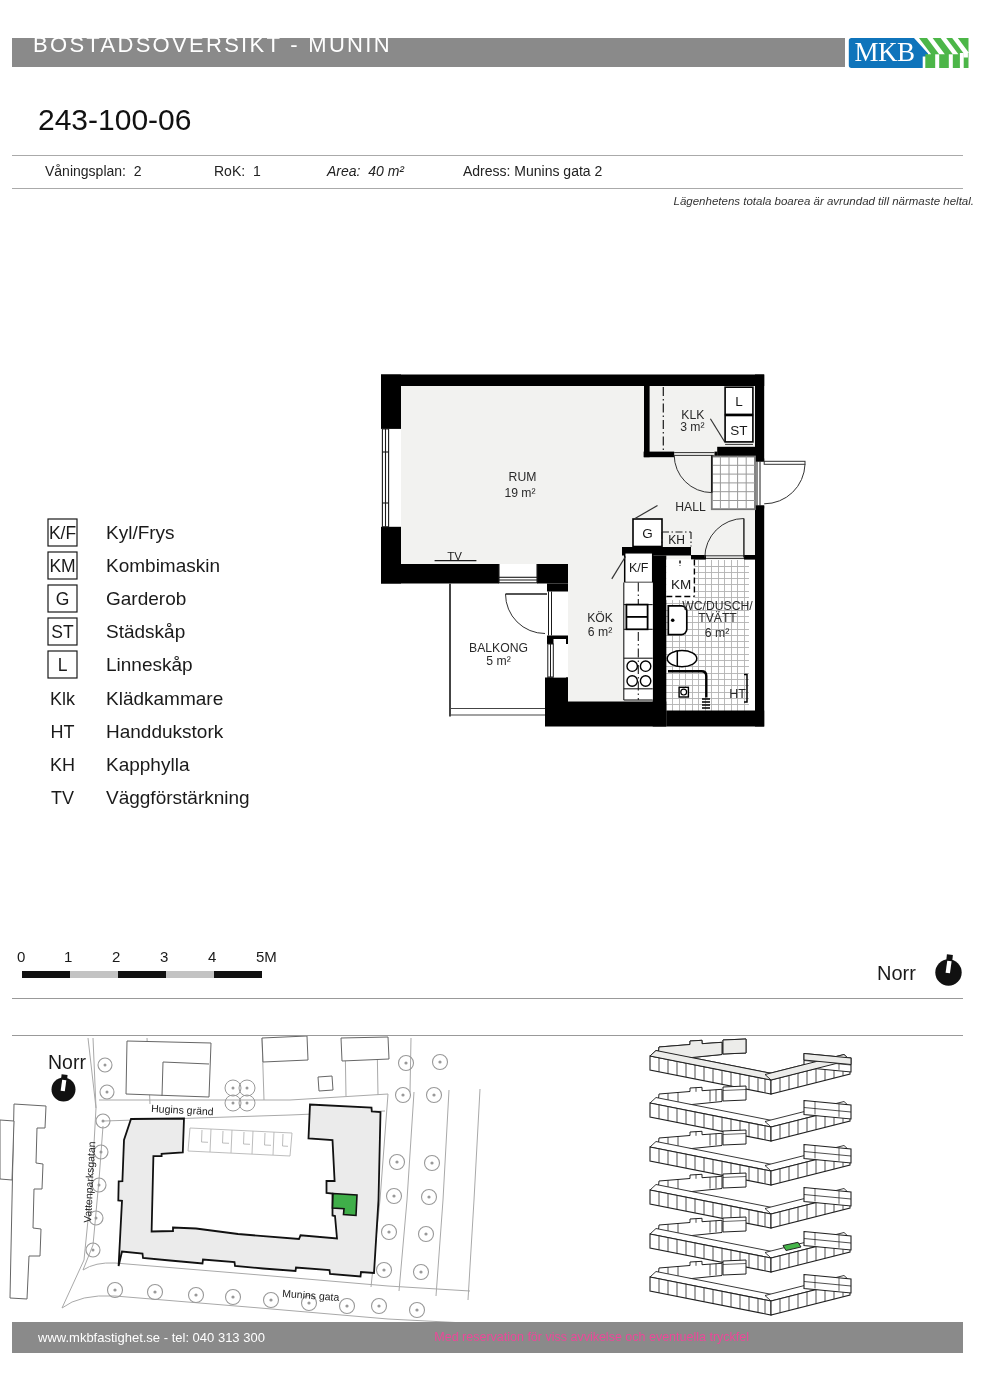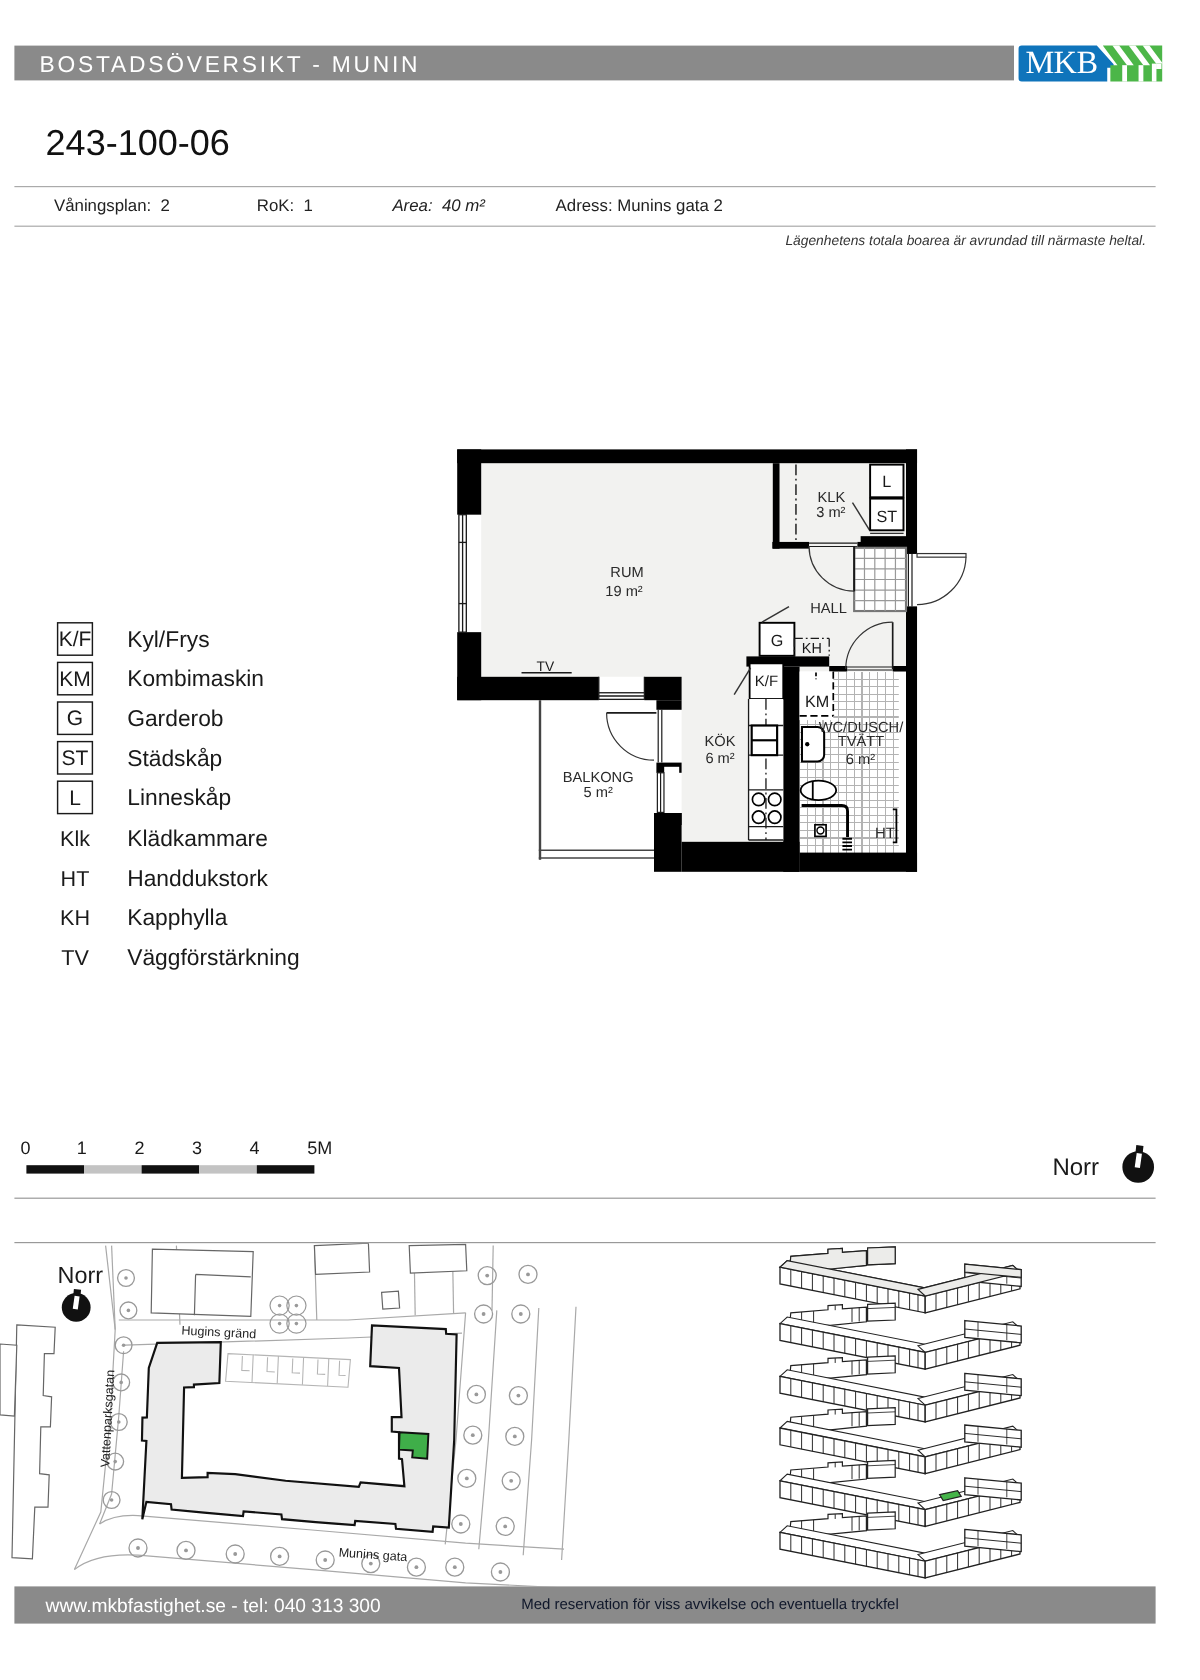--- a/index.html
+++ b/index.html
@@ -5,21 +5,21 @@
   html,body{margin:0;padding:0;-webkit-font-smoothing:antialiased;}
   body{width:1000px;height:1400px;position:relative;background:#fff;
        font-family:"Liberation Sans",sans-serif;color:#1a1a1a;overflow:hidden;}
   .abs{position:absolute;}
 </style>
 </head>
 <body>
 
 <div class="abs" style="left:12px;top:38px;width:833px;height:29px;background:#8a8a8a;"></div>
 
-<div class="abs" style="left:33px;top:44px;font-size:19px;letter-spacing:2.3px;color:#fff;">BOSTADSÖVERSIKT - MUNIN</div>
+<div class="abs" style="left:33px;top:32px;font-size:22px;letter-spacing:2.3px;color:#fff;">BOSTADSÖVERSIKT - MUNIN</div>
 
 <svg class="abs" style="left:846px;top:37px;" width="125" height="32" viewBox="846 37 125 32">
   <path d="M851.5,38 h62.5 l14,15.5 v3 h-5.3 v11.5 h-71.2 q-2.7,0 -2.7,-2.7 v-24.6 q0,-2.7 2.7,-2.7 z" fill="#0f74bb"></path>
   <text x="884.5" y="61" font-family="Liberation Serif, serif" font-size="27" fill="#fff" text-anchor="middle" letter-spacing="-0.5">MKB</text>
   <g>
     <path d="M919,38 H968.5 V68 H925.3 V54.3 H931.2 Z" fill="#4cb648"></path>
     <g fill="#fff">
       <path d="M927,38 L932.6,38 L944.8,54.3 L939.2,54.3 Z"></path>
       <rect x="935.2" y="54.3" width="4" height="13.7"></rect>
       <path d="M940.6,38 L946.2,38 L958.4,54.3 L952.8,54.3 Z"></path>
@@ -37,21 +37,21 @@
 
 <div class="abs" style="left:0;top:163px;width:1000px;font-size:14px;color:#222;">
   <span class="abs" style="left:45px;text-align:center;">Våningsplan:&nbsp; 2</span>
   <span class="abs" style="left:214px;">RoK:&nbsp; 1</span>
   <span class="abs" style="left:327px;font-style:italic;">Area:&nbsp; 40 m²</span>
   <span class="abs" style="left:463px;">Adress: Munins gata 2</span>
 </div>
 
 <div class="abs" style="left:12px;top:188px;width:951px;height:1px;background:#aaa;"></div>
 
-<div class="abs" style="left:0;top:195px;width:955px;text-align:right;font-size:11.5px;font-style:italic;color:#333;">Lägenhetens totala boarea är avrundad till närmaste heltal.</div>
+<div class="abs" style="left:0;top:195px;width:955px;text-align:right;font-size:11.5px;font-style:italic;color:#333;padding-left:19px;">Lägenhetens totala boarea är avrundad till närmaste heltal.</div>
 
 <svg class="abs" style="left:40px;top:510px;" width="280" height="310" viewBox="0 0 280 310">
   <g font-size="19" fill="#1a1a1a">
 
     <rect x="8" y="9" width="29" height="27" fill="none" stroke="#1a1a1a" stroke-width="1.2"></rect>
     <text x="22.5" y="28.5" text-anchor="middle" font-size="17.5">K/F</text>
     <text x="66" y="29">Kyl/Frys</text>
 
     <rect x="8" y="42" width="29" height="27" fill="none" stroke="#1a1a1a" stroke-width="1.2"></rect>
     <text x="22.5" y="61.5" text-anchor="middle" font-size="17.5">KM</text>
@@ -535,15 +535,15 @@
 
     <path d="M133,11.5 L148,8.3 L151,13 L136,16.5 Z" fill="#45b449" stroke="#222" stroke-width="1"></path>
   </g>
 
   <use href="#floorshape" transform="translate(650,1277)"></use>
   </g>
 </svg>
 
 <div class="abs" style="left:12px;top:1322px;width:951px;height:31px;background:#8a8a8a;"></div>
 
-<div class="abs" style="left:38px;top:1330px;font-size:16px;color:#fff;">www.mkbfastighet.se - tel: 040 313 300</div>
-
-<div class="abs" style="left:0;top:1330px;width:749px;text-align:right;font-size:12.5px;color:#0f172a;">Med reservation för viss avvikelse och eventuella tryckfel</div>
+<div class="abs" style="left:38px;top:1330px;font-size:13px;color:#fff;">www.mkbfastighet.se - tel: 040 313 300</div>
+
+<div class="abs" style="left:0;top:1330px;width:749px;text-align:right;font-size:12.5px;color:#ec4899;">Med reservation för viss avvikelse och eventuella tryckfel</div>
 
 </body></html>

